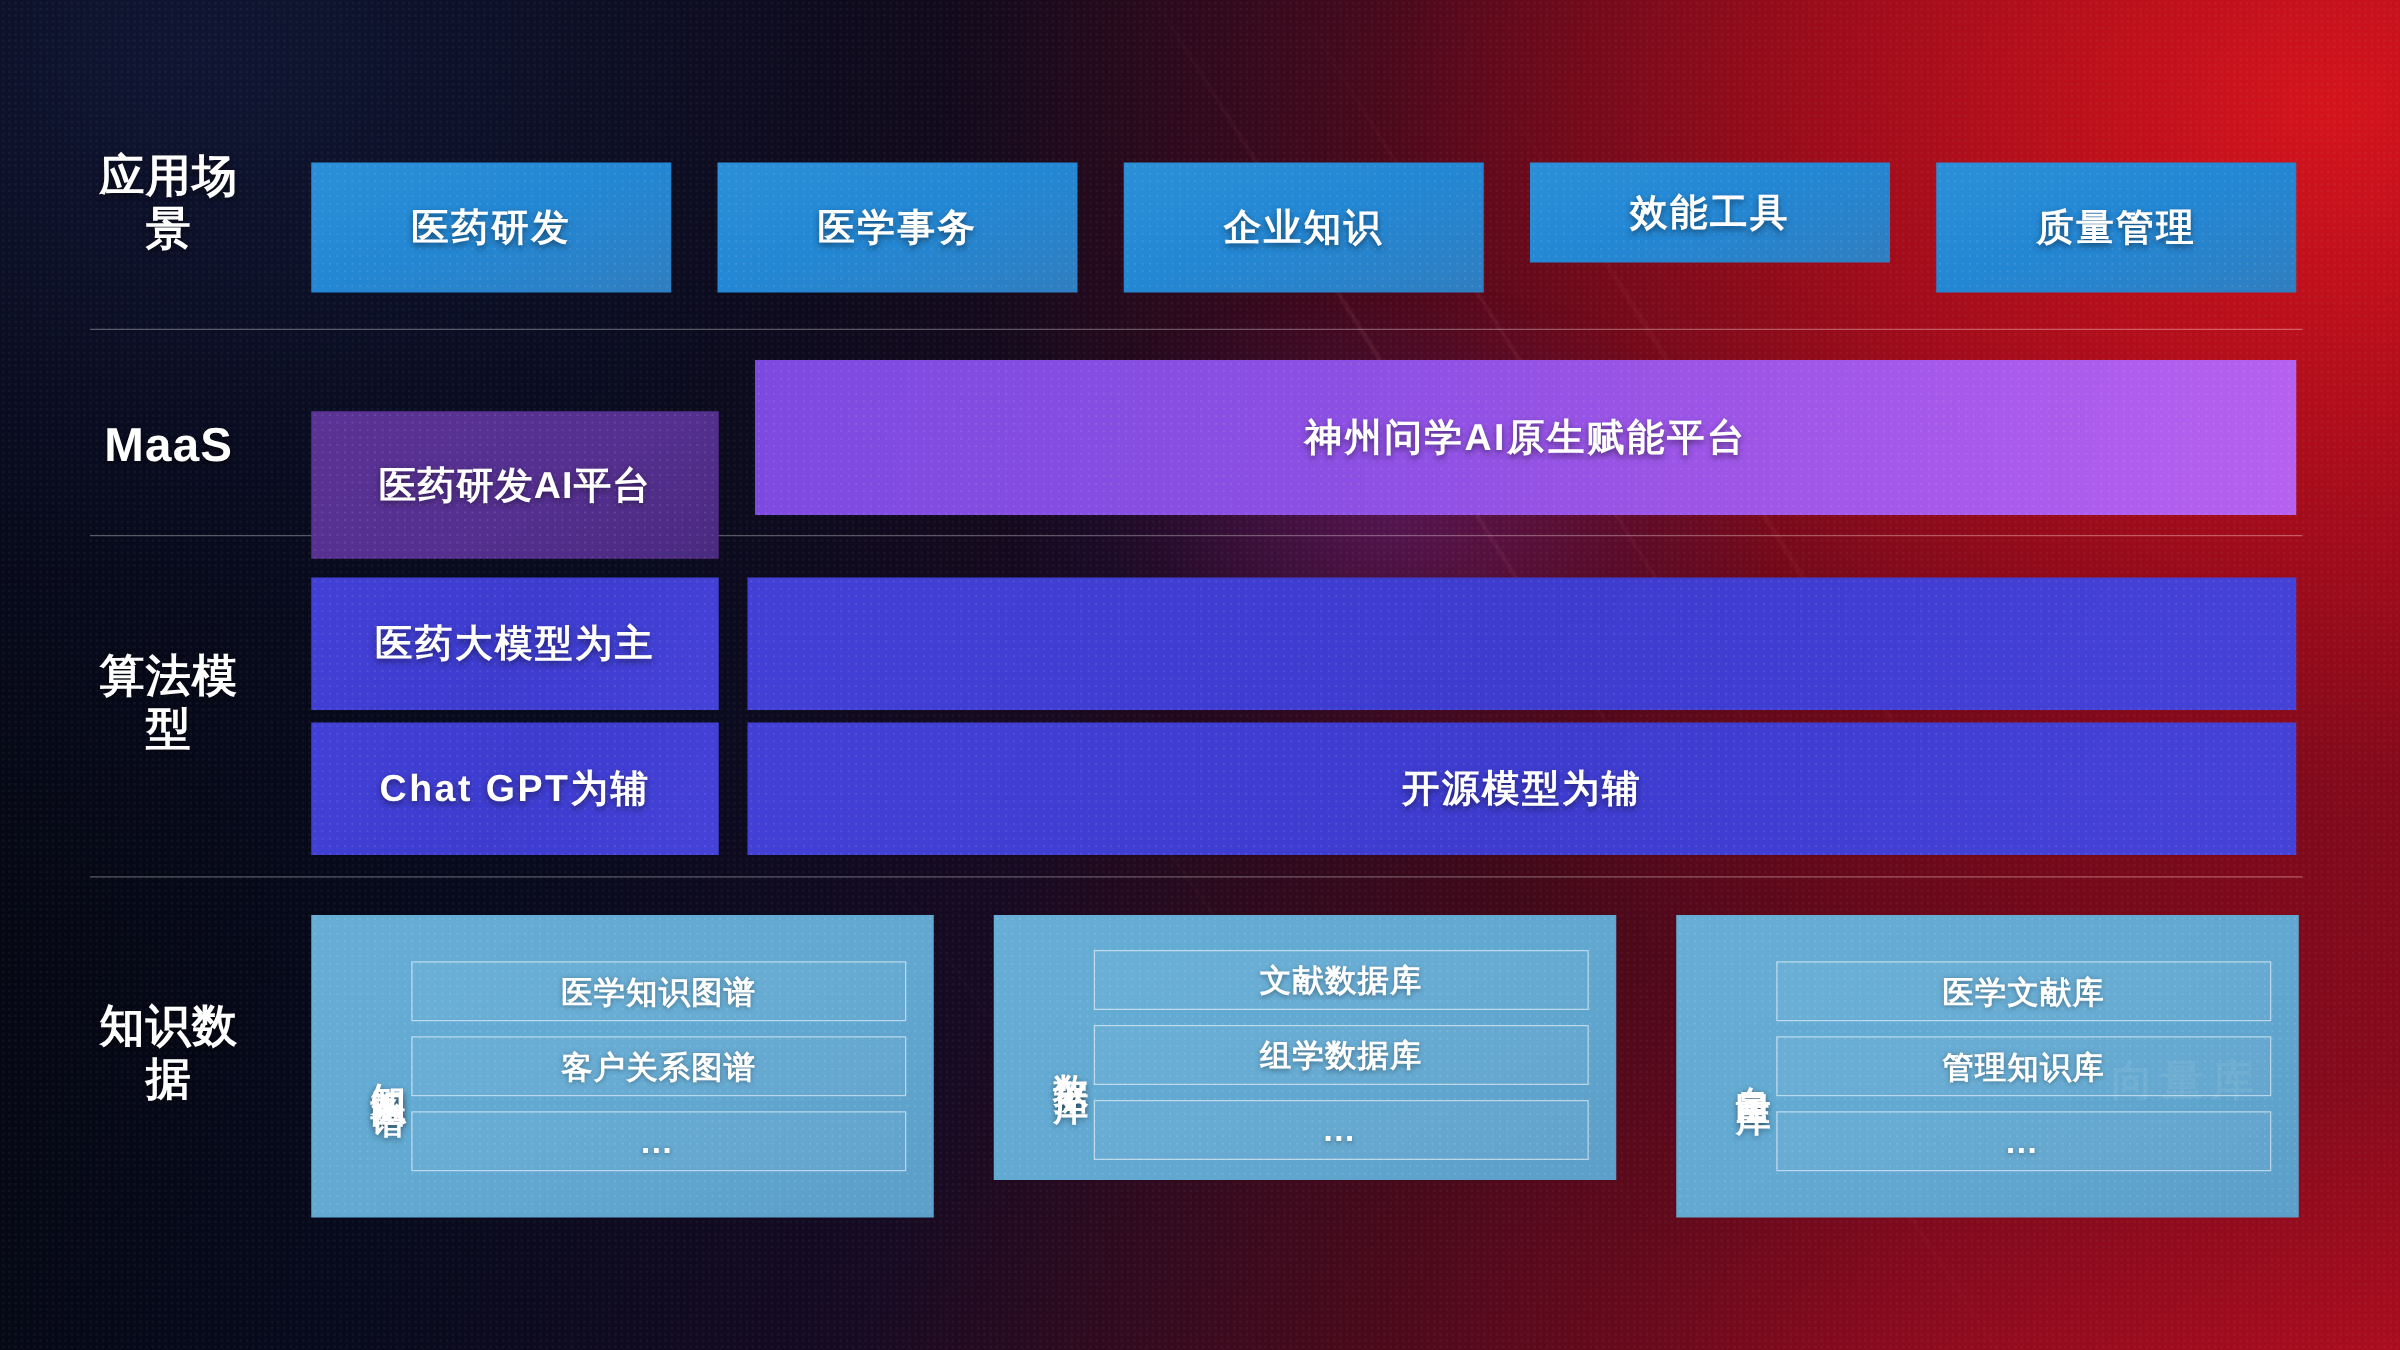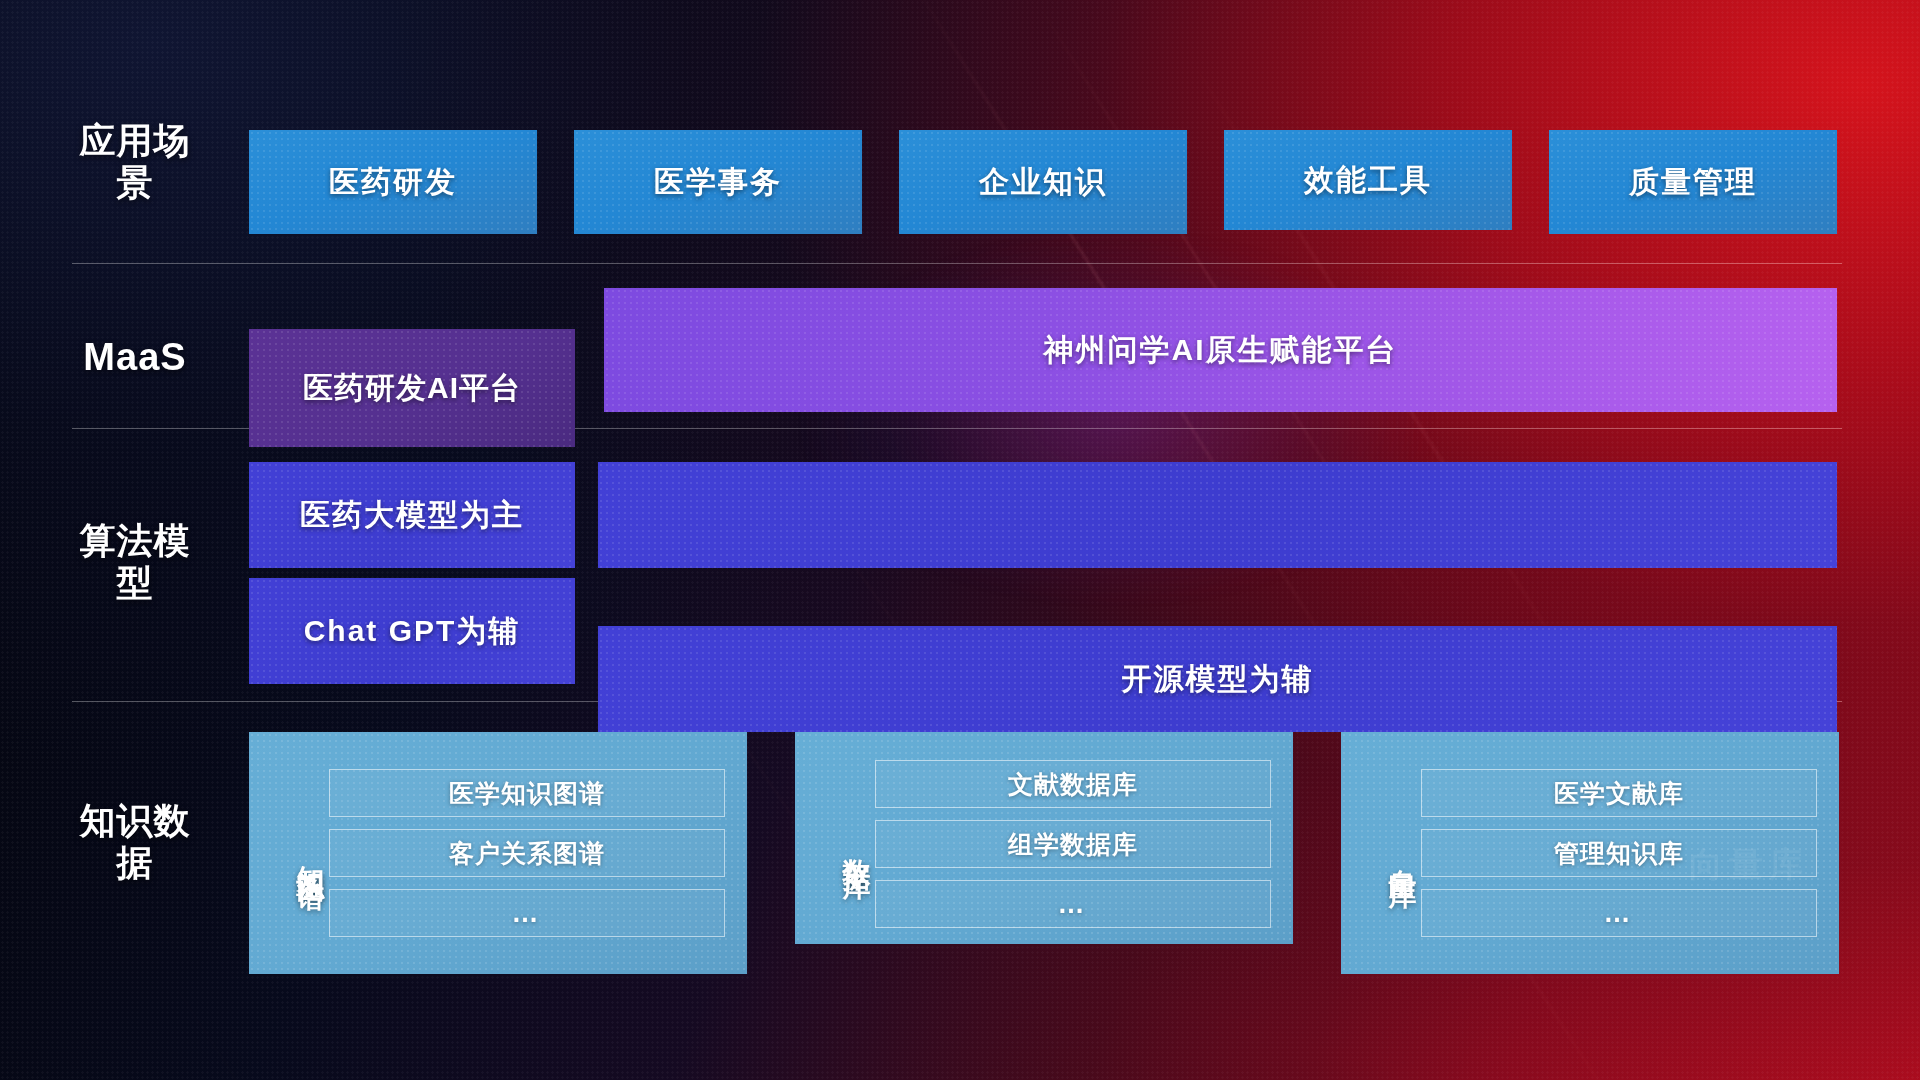--- a/index.html
+++ b/index.html
@@ -176,21 +176,21 @@
     <span class="lbl">医药研发</span>
   </div>
   <div class="tile tile-app" style="left:574px; top:130px; width:288px; height:104px;">
     <span class="dotfx"></span>
     <span class="lbl">医学事务</span>
   </div>
   <div class="tile tile-app" style="left:899px; top:130px; width:288px; height:104px;">
     <span class="dotfx"></span>
     <span class="lbl">企业知识</span>
   </div>
-  <div class="tile tile-app" style="left:1224px; top:130px; width:288px; height:100px;">
+  <div class="tile tile-app" style="left:1224px; top:130px; width:288px; height:80px;">
     <span class="dotfx"></span>
     <span class="lbl">效能工具</span>
   </div>
   <div class="tile tile-app" style="left:1549px; top:130px; width:288px; height:104px;">
     <span class="dotfx"></span>
     <span class="lbl">质量管理</span>
   </div>
 
   <div class="tile tile-maas-left" style="left:249px; top:293px; width:326px; height:118px;margin-top:36px;">
     <span class="dotfx"></span>
@@ -205,21 +205,21 @@
     <span class="dotfx"></span>
     <span class="lbl">医药大模型为主</span>
   </div>
   <div class="tile tile-algo" style="left:249px; top:578px; width:326px; height:106px;">
     <span class="dotfx"></span>
     <span class="lbl">Chat GPT为辅</span>
   </div>
   <div class="tile tile-algo" style="left:598px; top:462px; width:1239px; height:106px;">
     <span class="dotfx"></span>
   </div>
-  <div class="tile tile-algo" style="left:598px; top:578px; width:1239px; height:106px;margin-top:48px;">
+  <div class="tile tile-algo" style="left:598px; top:578px; width:1239px; height:106px;">
     <span class="dotfx"></span>
     <span class="lbl">开源模型为辅</span>
   </div>
 
   <div class="kgroup" style="left:249px; top:732px; width:498px; height:242px; padding:14px 22px 14px 18px;">
     <span class="dotfx"></span>
     <div class="kgroup-label" style="width:62px; height:100%;">知识图谱</div>
     <div class="kgroup-items">
       <div class="kitem">医学知识图谱</div>
       <div class="kitem">客户关系图谱</div>

